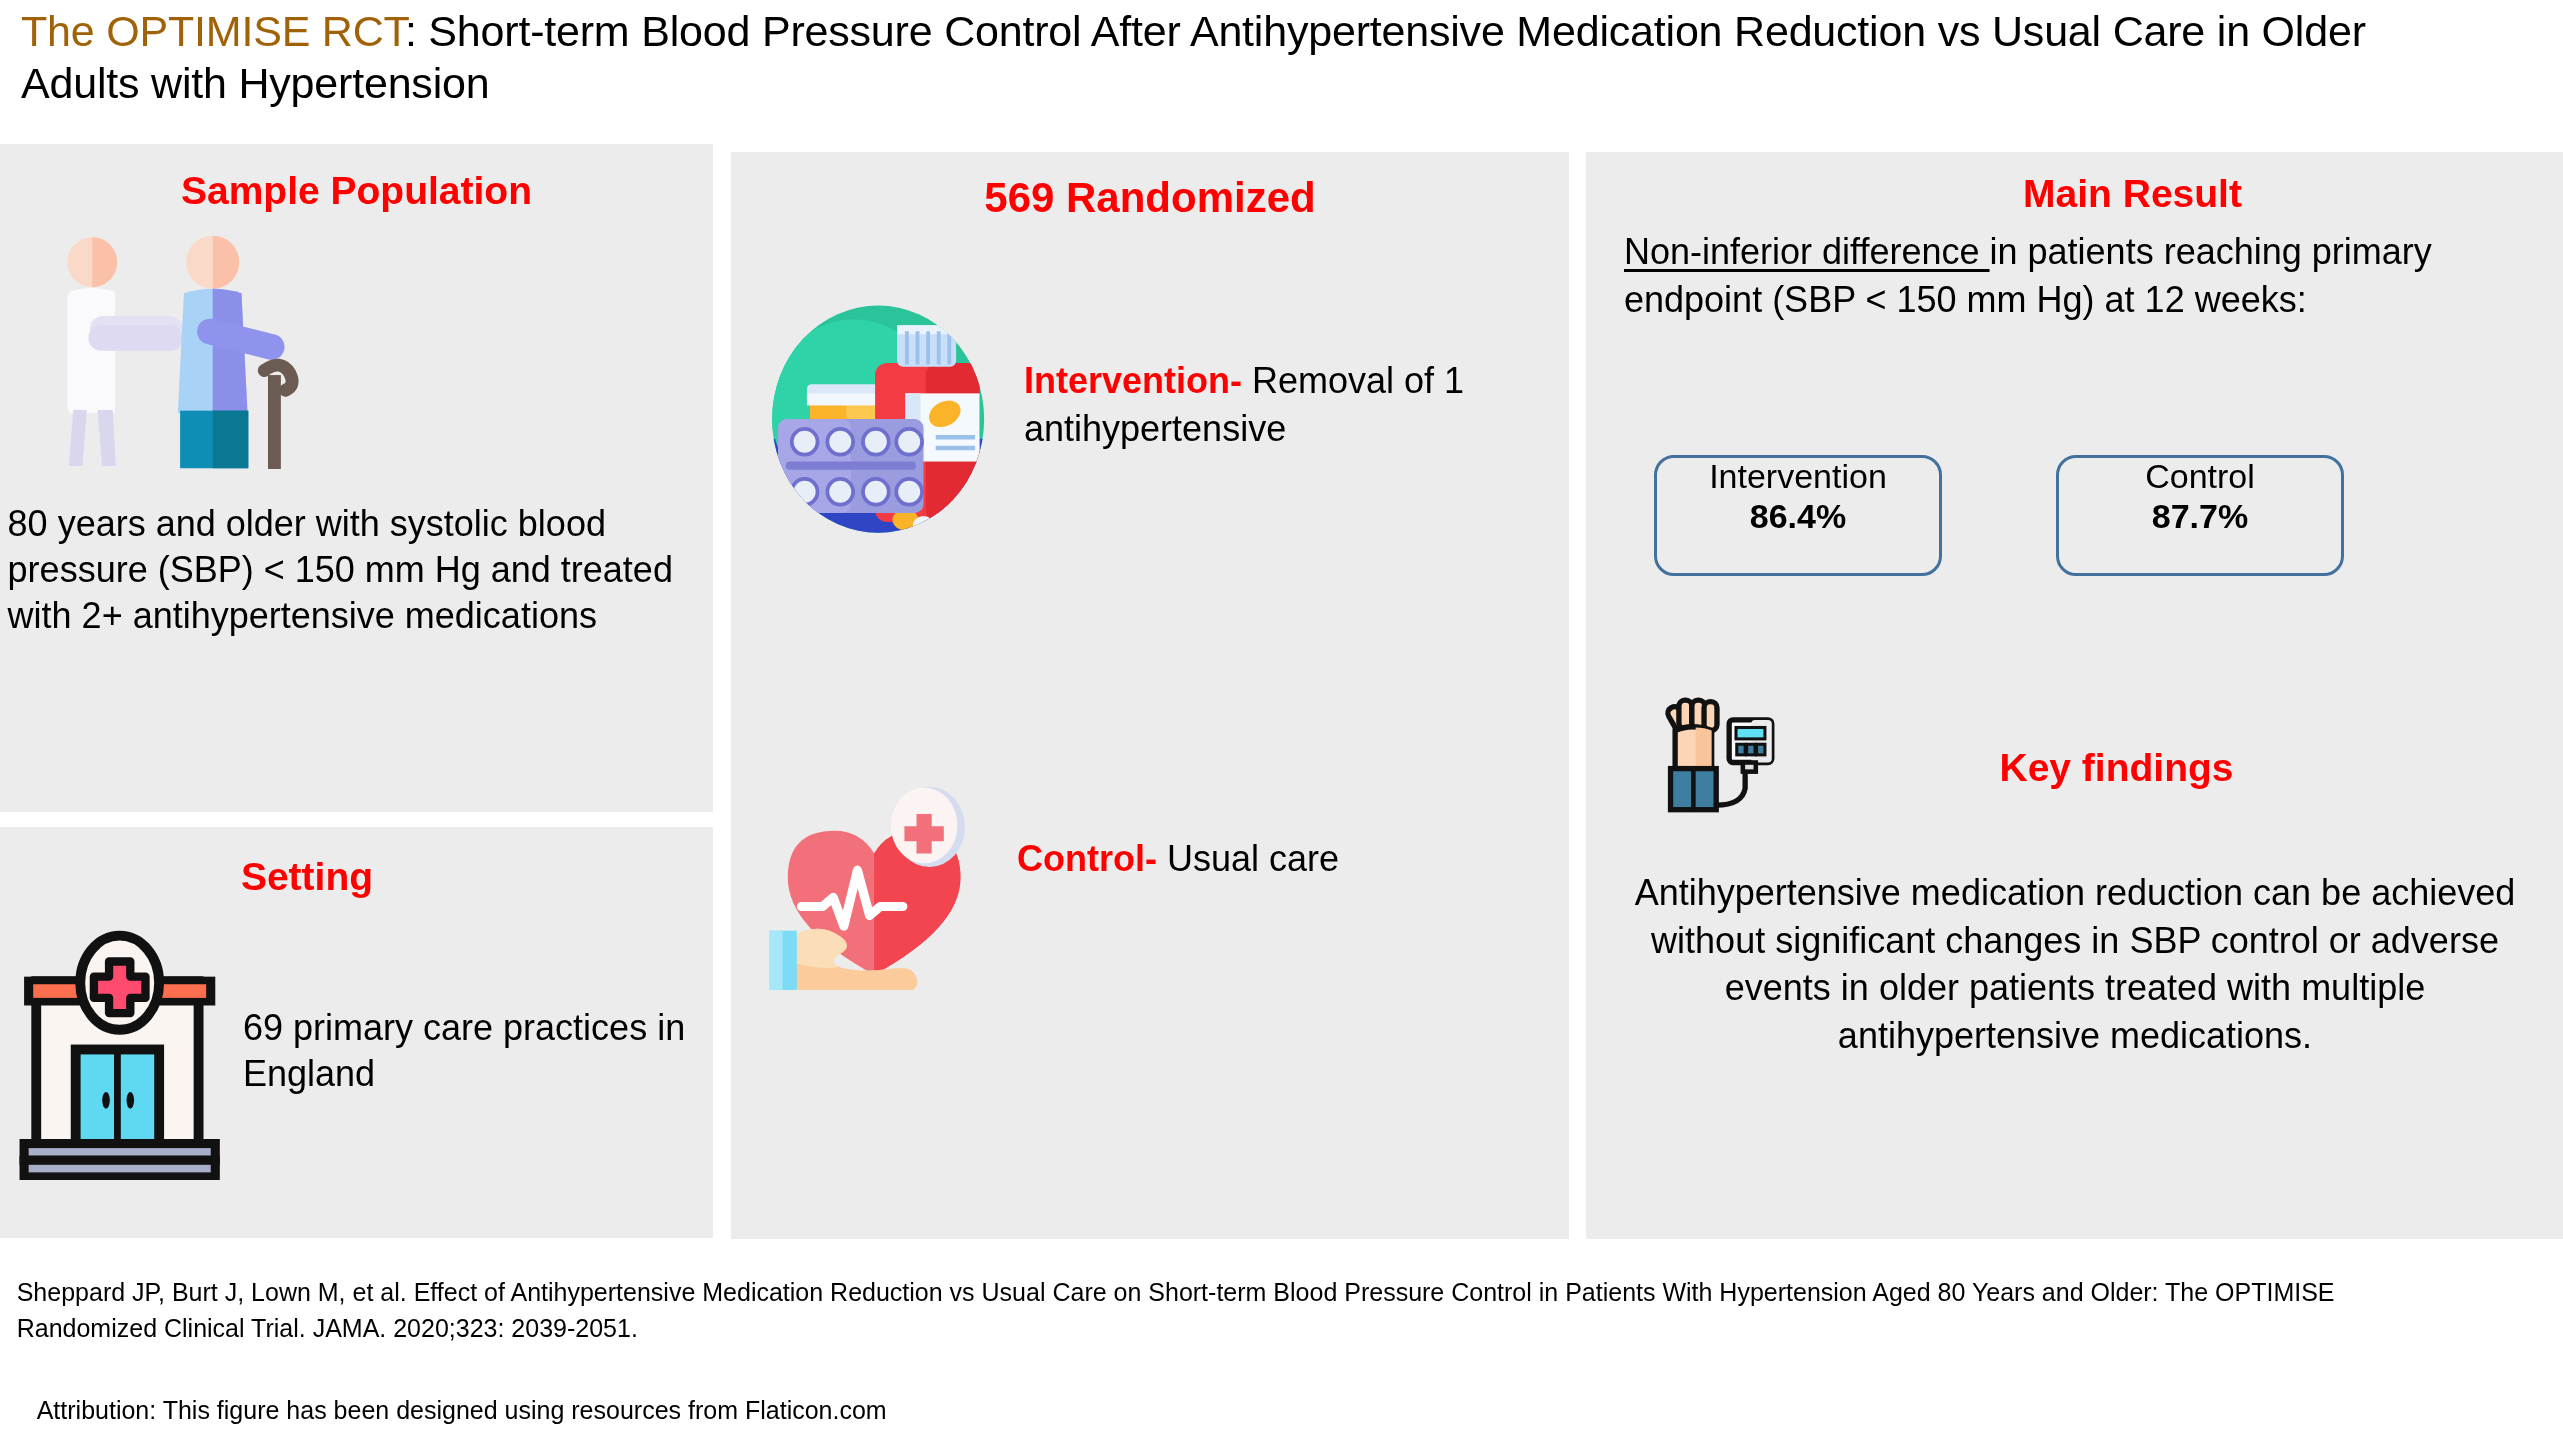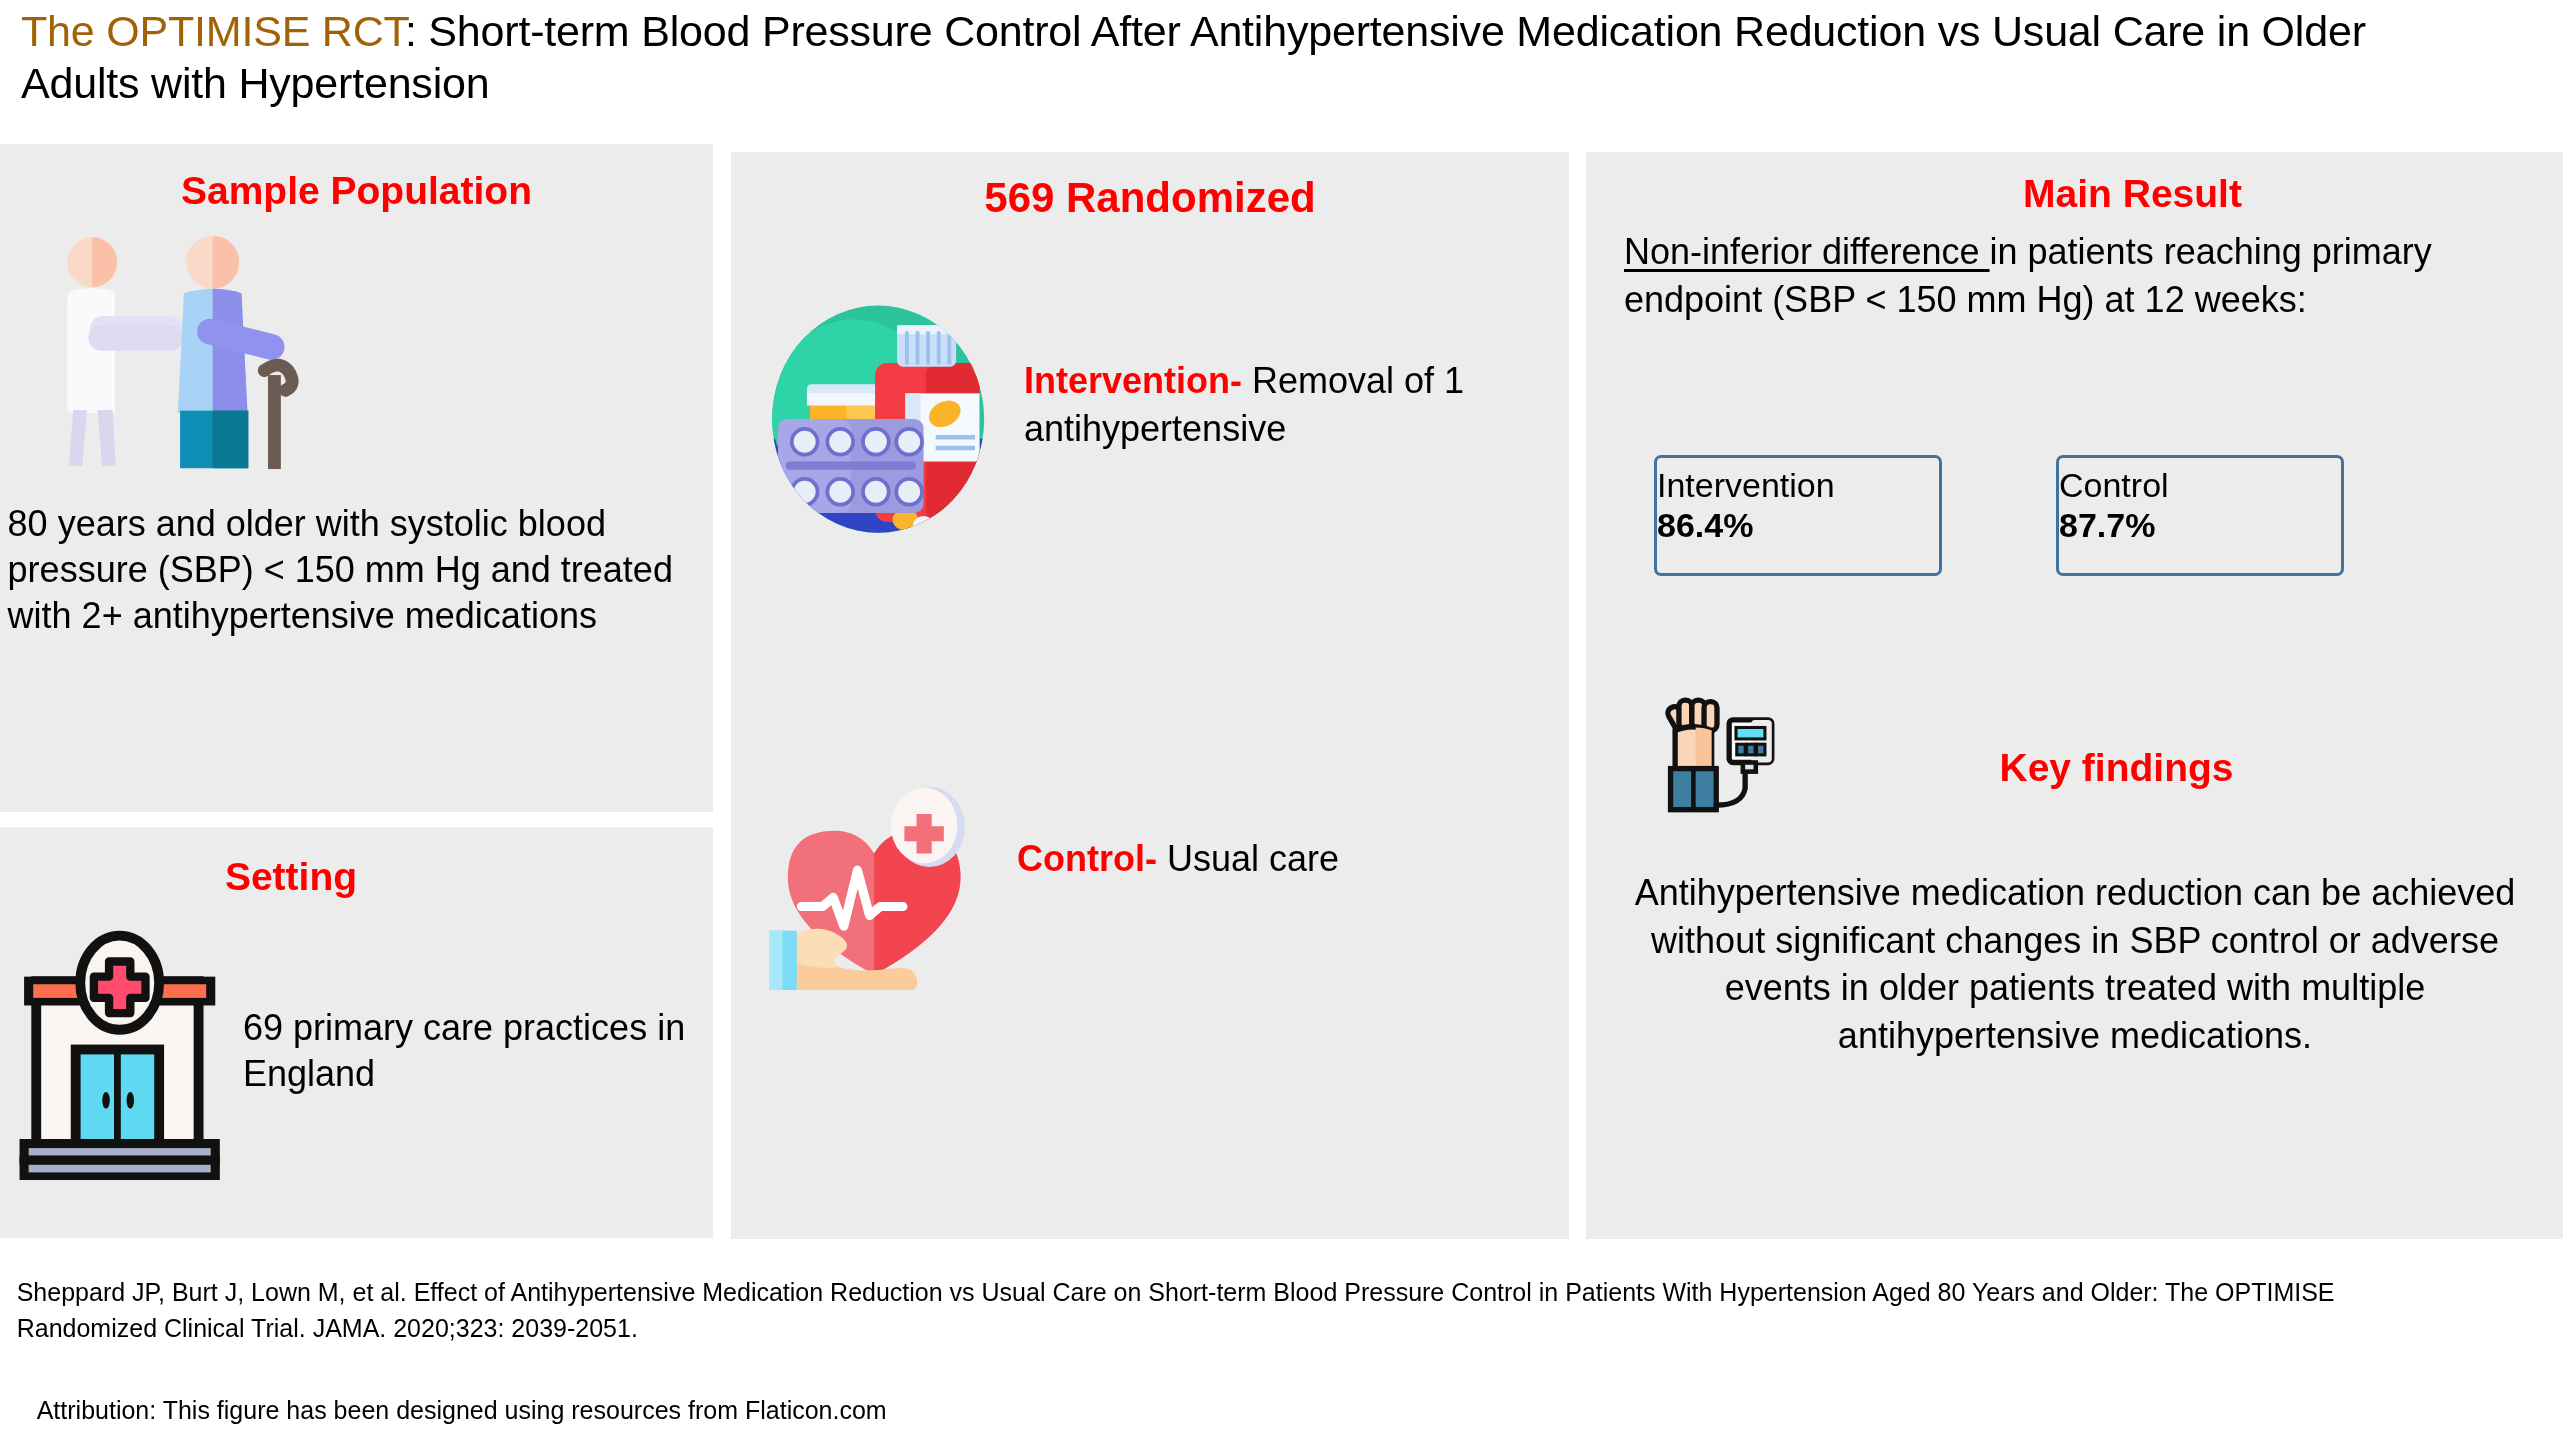--- a/index.html
+++ b/index.html
@@ -30,40 +30,40 @@
   }
 
   .body-text{font-size:36px;line-height:1.28;text-align:left;}
 
   
   #sample-hdr{position:absolute;left:0;top:170px;width:713px;}
   #people-icon{position:absolute;left:13.7px;top:219px;width:311px;height:250px;}
   #sample-text{position:absolute;left:7.6px;top:501px;width:698px;}
 
   
-  #setting-hdr{position:absolute;left:0;top:856px;width:582px;}
+  #setting-hdr{position:absolute;left:0;top:856px;width:582px;padding-left:16px;}
   #clinic-icon{position:absolute;left:15px;top:922px;width:220px;height:258px;}
   #setting-text{position:absolute;left:243px;top:1005px;width:455px;}
 
   
   #rand-hdr{position:absolute;left:731px;top:175px;width:838px;font-size:42px;}
   #pills-icon{position:absolute;left:763px;top:304px;width:231px;height:231px;}
   #interv-text{position:absolute;left:1024px;top:357px;width:531px;font-size:36px;line-height:1.32;text-align:left;}
   #interv-text .lead{color:#FF0000;font-weight:bold;margin-top:44px;}
   #heart-icon{position:absolute;left:759px;top:785px;width:231px;height:205px;}
   #control-text{position:absolute;left:1017px;top:838px;width:531px;font-size:36px;text-align:left;}
   #control-text .lead{color:#FF0000;font-weight:bold;}
 
   
   #main-hdr{position:absolute;left:1644px;top:173px;width:977px;}
   #main-sub{position:absolute;left:1624px;top:228px;width:911px;font-size:36px;line-height:1.33;text-align:left;}
   #main-sub .uline{text-decoration:underline;text-underline-offset:4.6px;}
   .resbox{
-    position:absolute;border:3px solid #41719C;border-radius:7px;
-    padding-top:9px;box-sizing:border-box;
+    position:absolute;border:3px solid #41719C;border-radius:20px;
+    text-align:center;box-sizing:border-box;
   }
   #res-interv{left:1654px;top:455px;width:288px;height:121px;}
   #res-control{left:2056px;top:455px;width:288px;height:121px;}
   .resbox .lab{font-size:34px;line-height:1.08;}
   .resbox .val{font-size:34px;font-weight:bold;line-height:1.25;}
   #bp-icon{position:absolute;left:1650px;top:694px;width:137px;height:137px;}
   #key-hdr{position:absolute;left:1889px;top:747px;width:455px;}
   #key-text{position:absolute;left:1601px;top:869px;width:948px;font-size:36px;line-height:1.32;text-align:center;}
 
   

